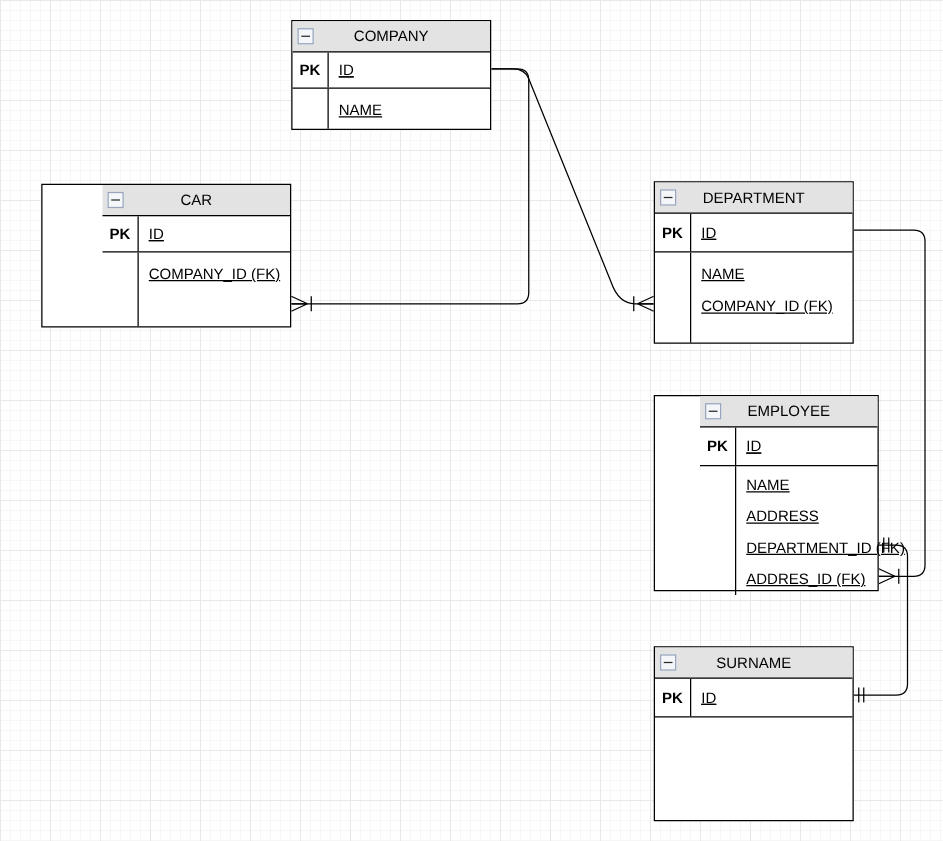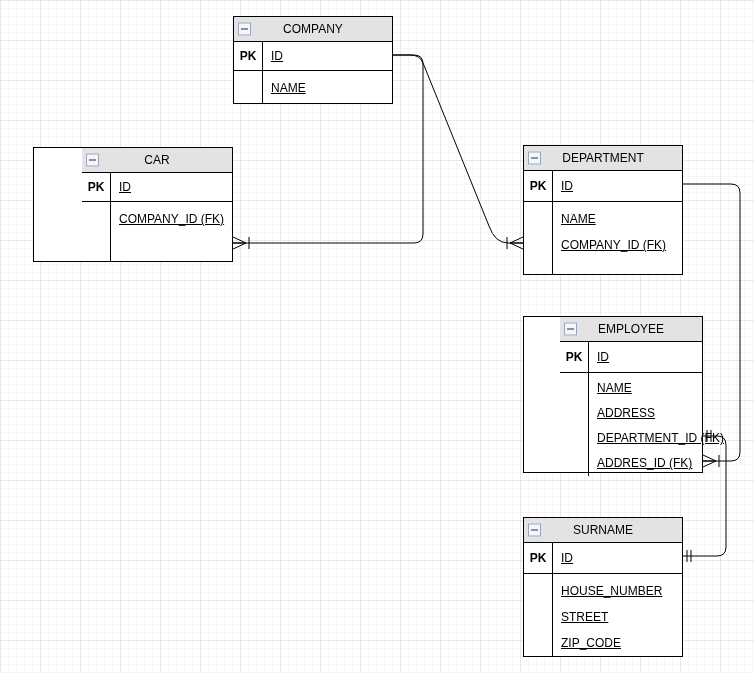--- a/index.html
+++ b/index.html
@@ -219,23 +219,15 @@
           <span class="minus"></span>
         </span>
       <span class="e-title">SURNAME</span>
     </div>
     <div class="id-row" style="height:31px;">
       <div class="pk-cell">PK</div>
       <div class="id-cell">
           <span>ID</span>
         </div>
     </div>
-    <div class="body-row">
-      <div class="body-pk"></div>
-      <div class="attr-cell">
-        <div class="attr-line">HOUSE_NUMBER</div>
-        <div class="attr-line">STREET</div>
-        <div class="attr-line">ZIP_CODE</div>
-      </div>
-    </div>
   </div>
 
 </div>
 
 </body></html>

